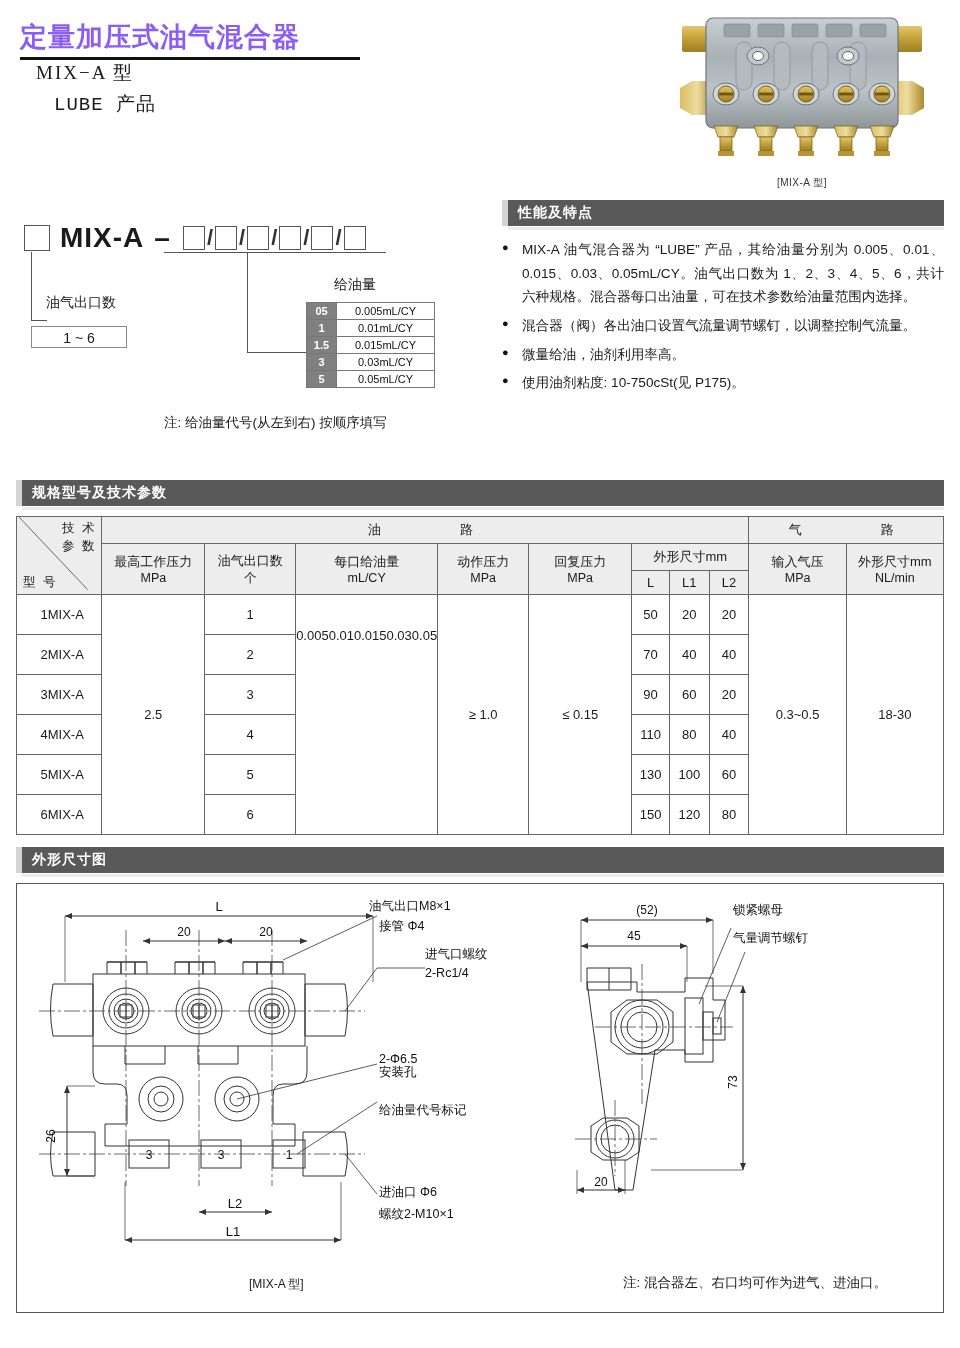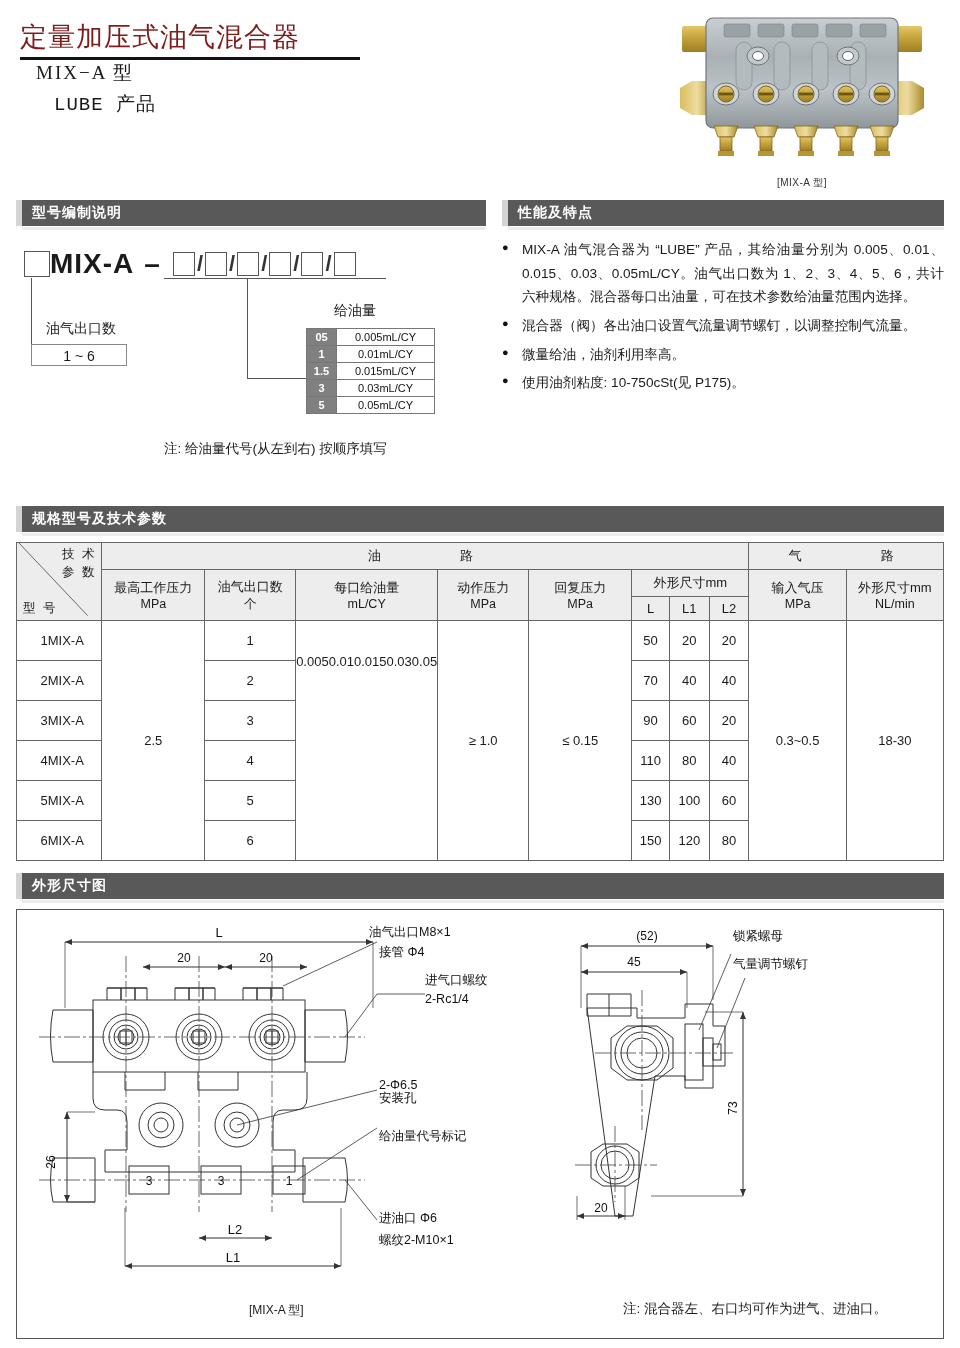--- a/index.html
+++ b/index.html
@@ -9,22 +9,22 @@
     font-family: "Liberation Sans", "DejaVu Sans", sans-serif;
     color: #1a1a1a;
     position: relative;
     overflow: hidden;
   }
 
   
   .header { position: relative; height: 200px; }
   .title-block { position: absolute; left: 20px; top: 22px; }
   .main-title {
-    font-size: 27px; font-weight: normal; letter-spacing: 1px;
-    color: #7f1d1d; line-height: 1.1;
+    font-size: 27px; font-weight: bold; letter-spacing: 1px;
+    color: #8b5cf6; line-height: 1.1;
     font-family: "DejaVu Sans", sans-serif;
   }
   .title-rule { width: 340px; height: 3px; background: #111; margin-top: 5px; }
   .subtitle1 {
     margin-left: 16px;
     font-size: 19px; letter-spacing: 2px;
     font-family: "Liberation Serif", serif;
   }
   .subtitle2 {
     margin-top: 5px; margin-left: 34px;
@@ -244,47 +244,44 @@
         </g>
       </g>
     </svg>
     <div class="photo-caption">[MIX-A 型]</div>
   </div>
 </div>
 
 <div class="cols">
 
   <div class="col-left">
-    <div class="sec-bar">
-      <span>型号编制说明</span>
-    </div>
 
     <div class="code-area">
 
       <div class="code-row" style="position:absolute; left:8px; top:8px;">
         <span class="box"></span>
-        <span class="code-txt" style="">MIX-A</span>
+        <span class="code-txt" style="margin-left:10px;">MIX-A</span>
         <span class="code-txt" style="margin-left:10px;">–</span>
         <span class="box-sm" style="margin-left:12px;"></span>
         <span class="slash">/</span>
         <span class="box-sm"></span>
         <span class="slash">/</span>
         <span class="box-sm"></span>
         <span class="slash">/</span>
         <span class="box-sm"></span>
         <span class="slash">/</span>
         <span class="box-sm"></span>
         <span class="slash">/</span>
         <span class="box-sm"></span>
       </div>
 
       <div class="lead-v" style="left:15px; top:38px; height:68px;"></div>
       <div class="lead-h" style="left:15px; top:106px; width:16px;"></div>
       <div class="lbl" style="left:30px; top:80px;">油气出口数</div>
-      <div class="valbox" style="left:15px; top:104px; width:96px; height:22px;">1 ~ 6</div>
+      <div class="valbox" style="left:15px; top:112px; width:96px; height:22px;">1 ~ 6</div>
 
       <div class="lead-h" style="left:148px; top:38px; width:222px;"></div>
       <div class="lead-v" style="left:231px; top:38px; height:100px;"></div>
       <div class="lead-h" style="left:231px; top:138px; width:61px;"></div>
 
       <div class="oq-title" style="left:318px; top:62px;">给油量</div>
       <table class="oq" style="left:290px; top:88px;">
         <tbody>
           <tr>
             <td class="c-code">05</td>

